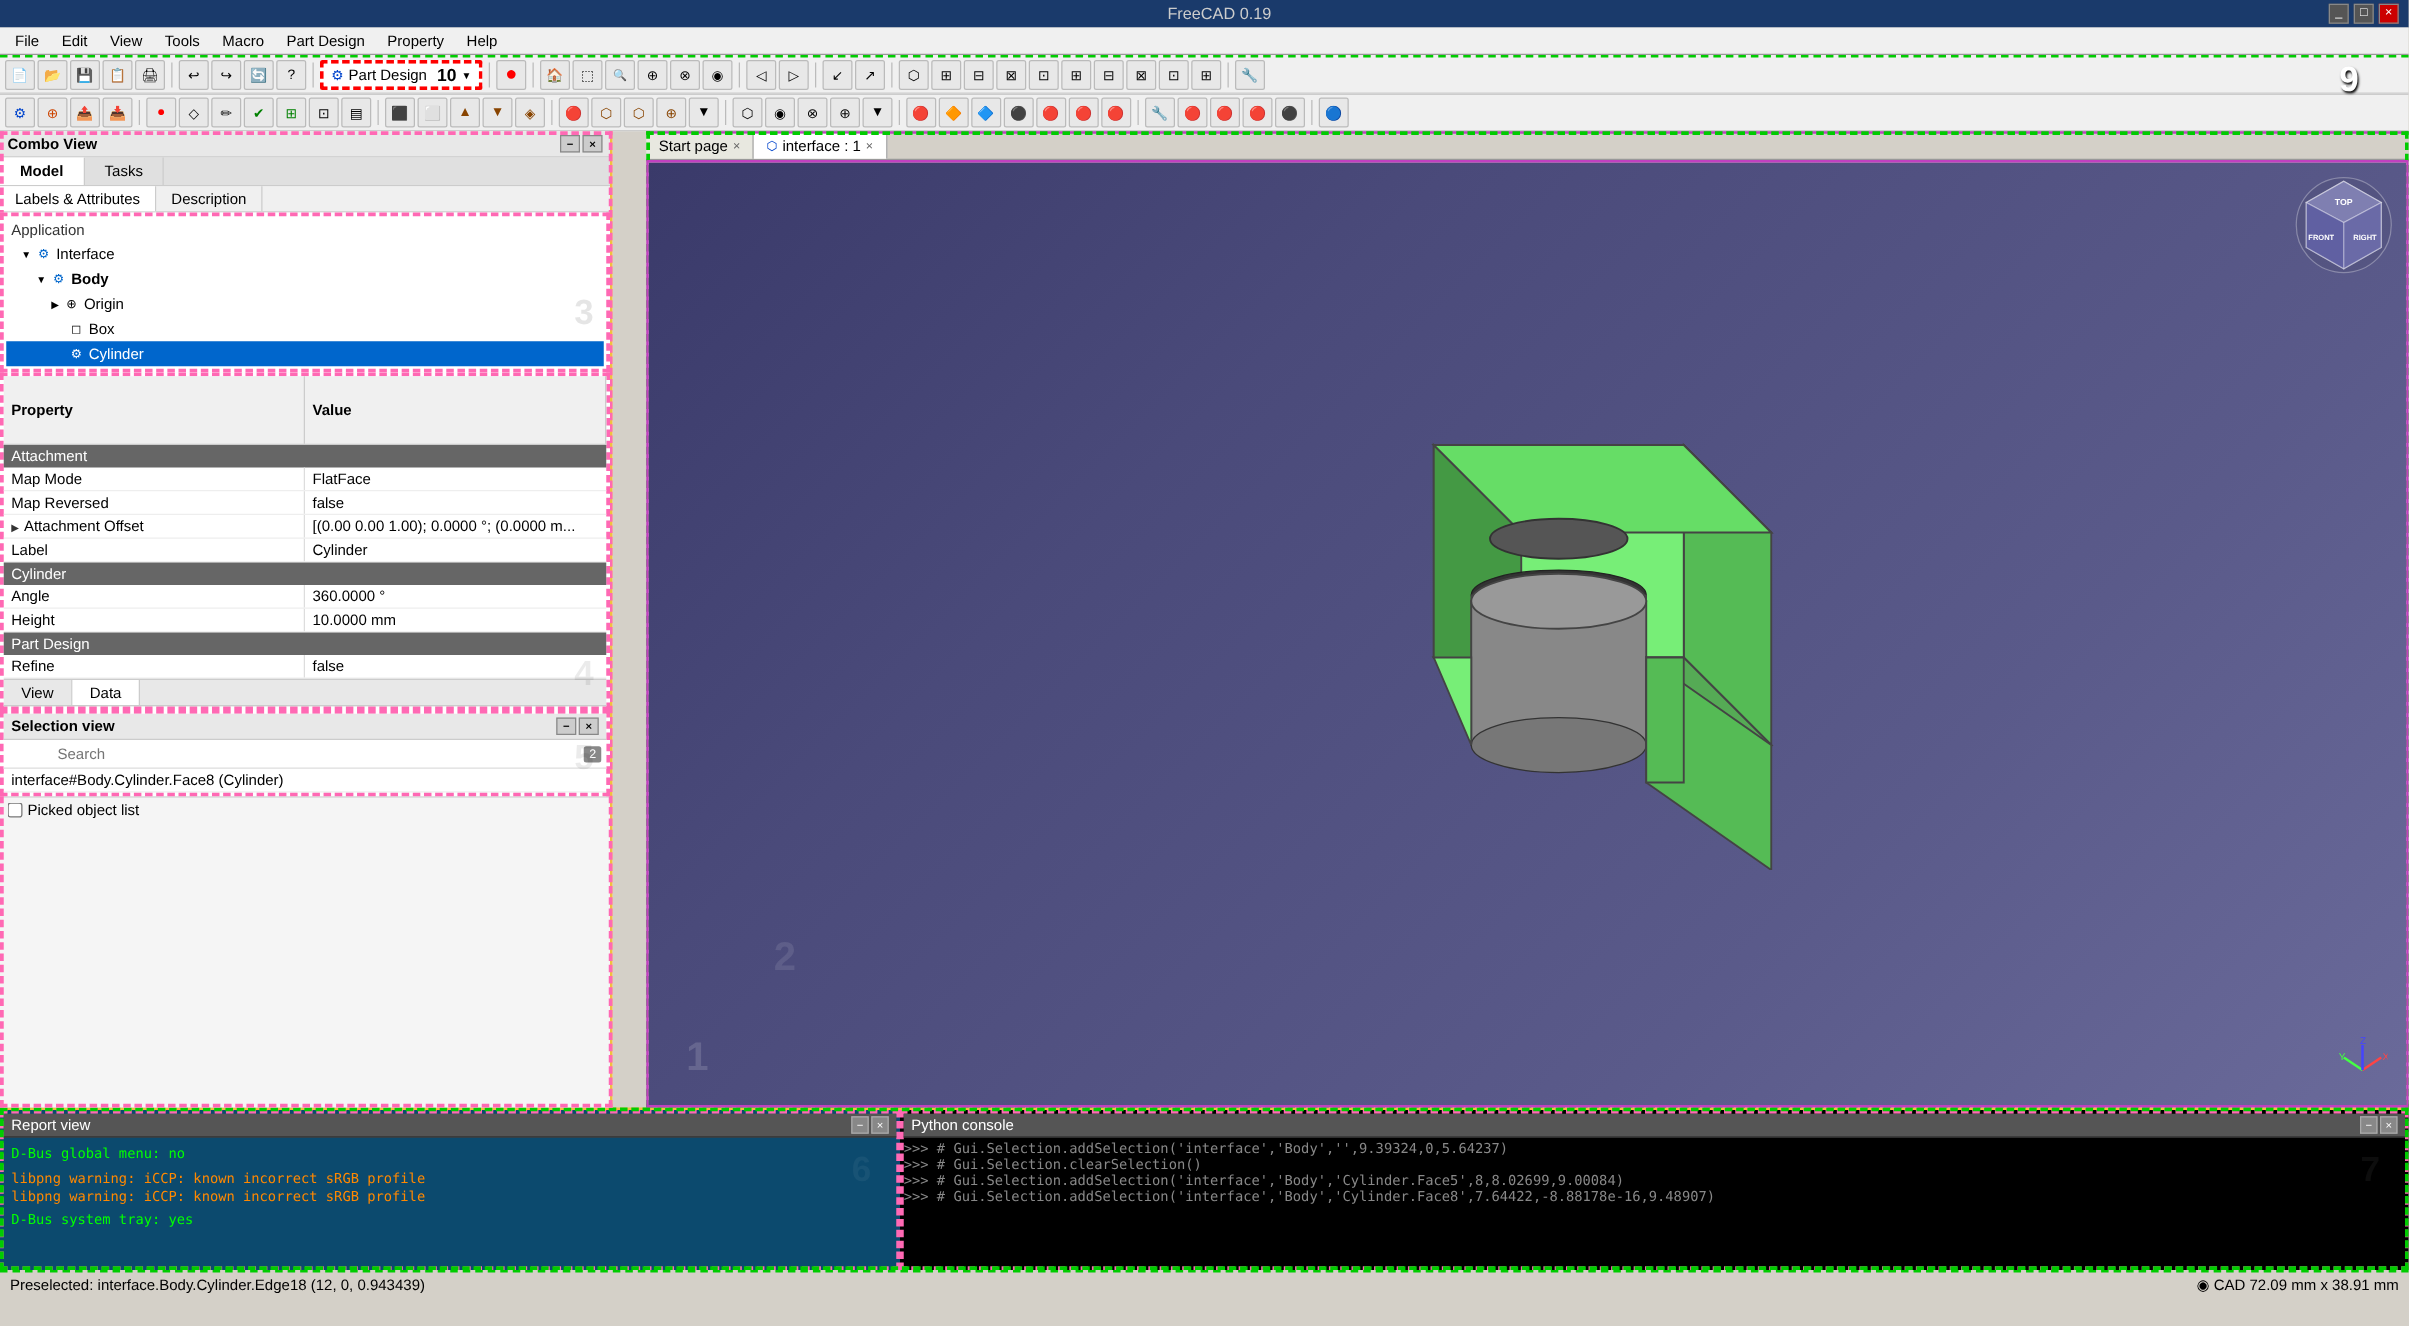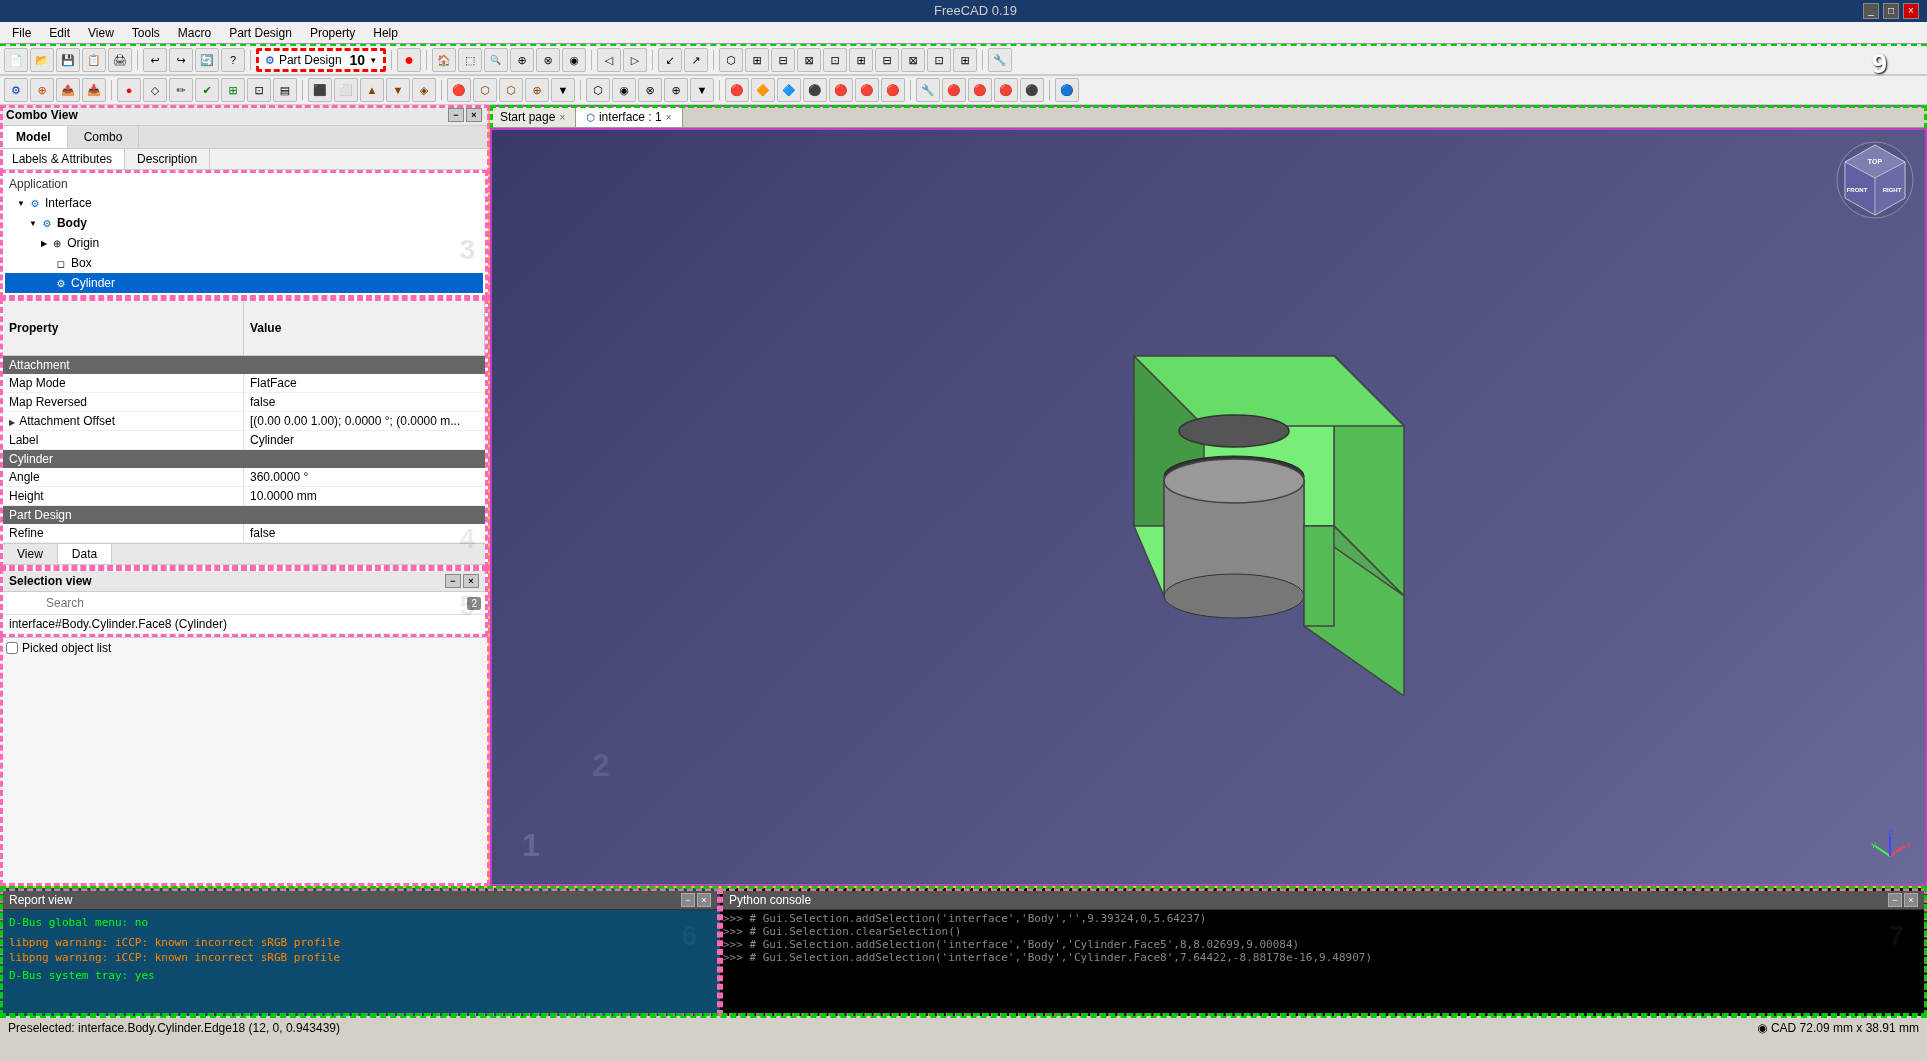--- a/index.html
+++ b/index.html
@@ -221,35 +221,35 @@
   <div class="toolbar-separator"></div>
   <div class="toolbar-btn">🔧</div>
   <div class="toolbar-btn">🔴</div>
   <div class="toolbar-btn">🔴</div>
   <div class="toolbar-btn">🔴</div>
   <div class="toolbar-btn">⚫</div>
   <div class="toolbar-separator"></div>
   <div class="toolbar-btn">🔵</div>
 </div>
 
-<div id="middle-area" style="display:flex; flex:1; height:calc(1061px - 22px - 22px - 32px - 32px - 22px - 120px - 30px);">
+<div id="middle-area" style="display:flex; flex:1; height:calc(1061px - 22px - 22px - 32px - 32px - 22px - 120px - 30px);gap:27px;">
 
   <div id="left-panel" style="width:490px; display:flex; flex-direction:column; border-right:2px solid #f0c040; background:#f5f5f5; outline:3px dashed #ff69b4; outline-offset:-3px; position:relative;">
 
     <div class="panel-header">
       <span>Combo View</span>
       <div class="panel-header-controls">
         <div class="small-btn">−</div>
         <div class="small-btn">×</div>
       </div>
     </div>
 
     <div class="panel-tabs">
       <div class="panel-tab active">Model</div>
-      <div class="panel-tab">Combo</div>
+      <div class="panel-tab">Tasks</div>
     </div>
 
     <div class="sub-tabs">
       <div class="sub-tab active">Labels &amp; Attributes</div>
       <div class="sub-tab">Description</div>
     </div>
 
     <div id="tree-area" style="border:3px dashed #ff69b4; position:relative; padding:2px;">
       <div style="position:absolute; right:10px; top:50%; font-size:28px; font-weight:bold; color:rgba(0,0,0,0.1); pointer-events:none;">3</div>
 

